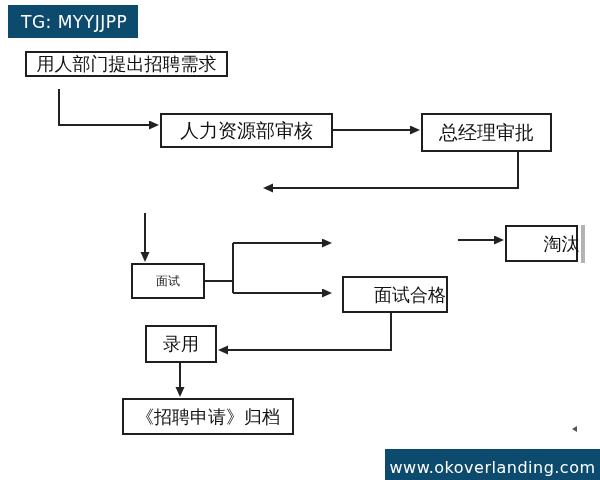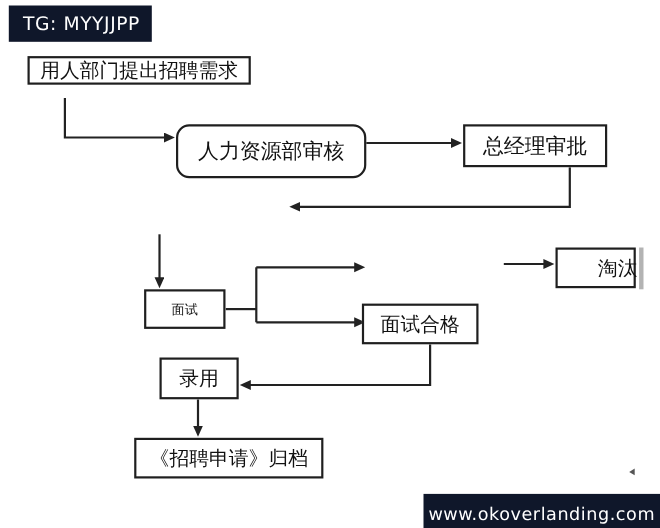--- a/index.html
+++ b/index.html
@@ -20,21 +20,21 @@
     color: #111111;
     display: flex;
     align-items: center;
     justify-content: center;
     white-space: nowrap;
     z-index: 2;
   }
   .badge {
     position: absolute;
     box-sizing: border-box;
-    background: #0f172a;
+    background: #0c4a6e;
     color: #ffffff;
     display: flex;
     align-items: center;
     z-index: 3;
     letter-spacing: 0.5px;
   }
   .badge.tl { justify-content: flex-start; padding-left: 13px; }
   .badge.br { justify-content: center; }
   .graybar { position: absolute; background: #b3b3b3; z-index: 1; }
   .anchor-mark {
@@ -77,39 +77,39 @@
   </div>
 
   <div class="badge br" style="left:385px; top:449px; width:215px; height:37px; font-size:16px;">
     <span>www.okoverlanding.com</span>
   </div>
 
   <div class="node" style="left:25px; top:51px; width:203px; height:26px; font-size:18px;">
     <span>用人部门提出招聘需求</span>
   </div>
 
-  <div class="node" style="left:160px; top:113px; width:173px; height:49px; font-size:19px;border-radius:12px;">
+  <div class="node" style="left:160px; top:113px; width:173px; height:35px; font-size:19px;">
     <span>人力资源部审核</span>
   </div>
 
   <div class="node" style="left:421px; top:113px; width:131px; height:39px; font-size:19px;">
     <span>总经理审批</span>
   </div>
 
 
   <div class="node" style="left:131px; top:263px; width:74px; height:36px; font-size:12px;">
     <span>面试</span>
   </div>
 
 
   <div class="node" style="left:505px; top:225px; width:73px; height:37px; font-size:18px;padding-left:40px;">
     <span>淘汰</span>
   </div>
 
-  <div class="node" style="left:329px; top:276px; width:106px; height:37px; font-size:18px;">
+  <div class="node" style="left:342px; top:276px; width:106px; height:37px; font-size:18px;justify-content:flex-end;">
     <span>面试合格</span>
   </div>
 
   <div class="node" style="left:145px; top:325px; width:72px; height:38px; font-size:18px;">
     <span>录用</span>
   </div>
 
   <div class="node" style="left:122px; top:398px; width:172px; height:37px; font-size:18px;">
     <span>《招聘申请》归档</span>
   </div>

